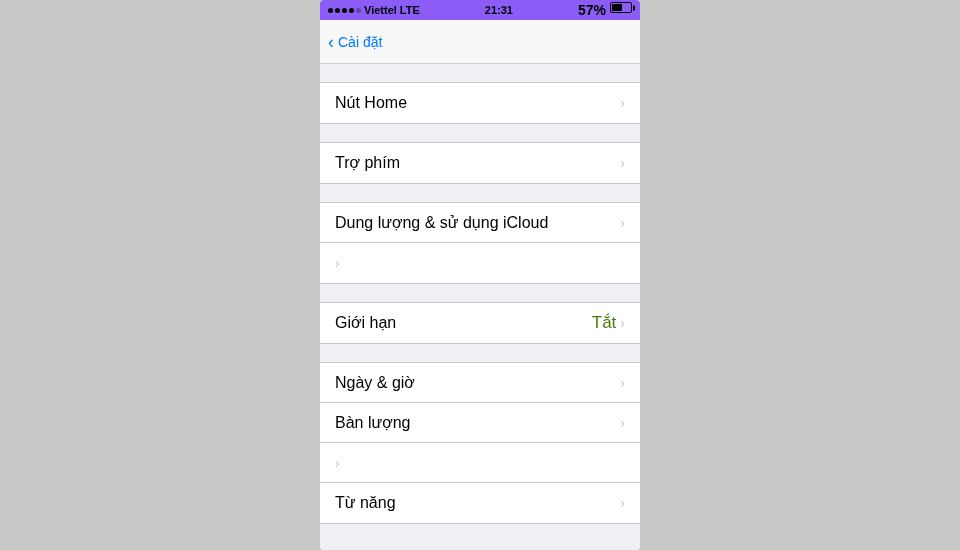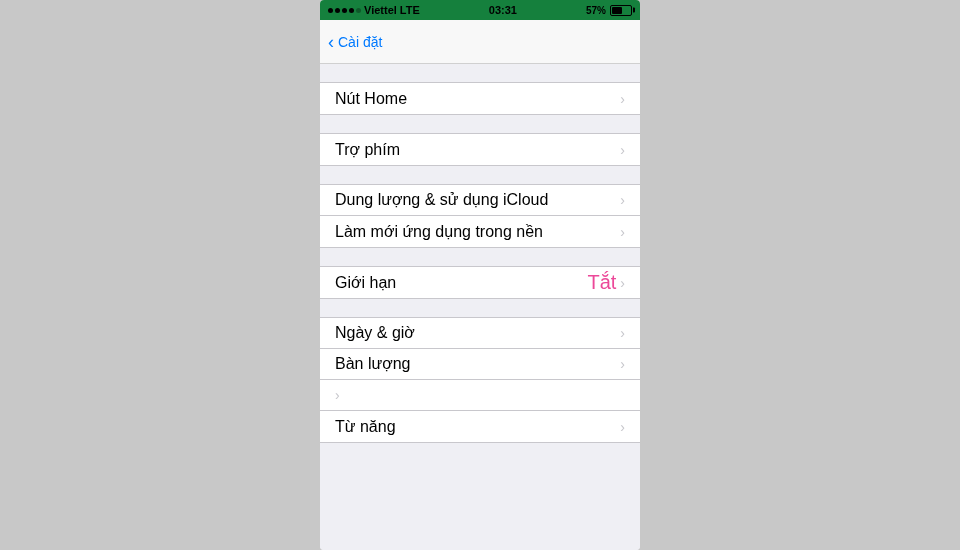--- a/index.html
+++ b/index.html
@@ -22,21 +22,21 @@
       width: 320px;
       height: 550px;
       background: #f2f2f7;
       position: relative;
       overflow: hidden;
       border-radius: 4px;
     }
 
     
     .status-bar {
-      background: #15803d;
+      background: #8b5cf6;
       height: 20px;
       display: flex;
       align-items: center;
       justify-content: space-between;
       padding: 0 8px;
       font-size: 11px;
       font-weight: 600;
       color: #000;
     }
 
@@ -56,21 +56,21 @@
       width: 5px;
       height: 5px;
       background: #000;
       border-radius: 50%;
     }
 
     .status-right {
       display: flex;
       align-items: flex-start;
       gap: 4px;
-      font-size: 10px;
+      font-size: 14px;
     }
 
     .battery-icon {
       width: 22px;
       height: 11px;
       border: 1.5px solid #000;
       border-radius: 2px;
       position: relative;
       display: inline-flex;
       align-items: center;
@@ -147,21 +147,21 @@
       background: #fff;
       border-top: 1px solid #c8c7cc;
       border-bottom: 1px solid #c8c7cc;
     }
 
     .cell {
       display: flex;
       align-items: center;
       justify-content: space-between;
       padding: 0 15px;
-      height: 31px;
+      height: 40px;
       background: #fff;
       border-bottom: 1px solid #c8c7cc;
       cursor: pointer;
     }
 
     .cell:last-child {
       border-bottom: none;
     }
 
     .cell-label {
@@ -169,22 +169,22 @@
       color: #000;
     }
 
     .cell-right {
       display: flex;
       align-items: center;
       gap: 4px;
     }
 
     .cell-value {
-      font-size: 20px;
-      color: #ec4899;
+      font-size: 17px;
+      color: #4d7c0f;
       margin-left: 20px;
     }
 
     .chevron {
       color: #c7c7cc;
       font-size: 14px;
       font-weight: 300;
     }
   </style>
 </head>
@@ -197,21 +197,21 @@
       <div class="signal-dots">
         <div class="dot"></div>
         <div class="dot"></div>
         <div class="dot"></div>
         <div class="dot"></div>
         <div class="dot" style="opacity:0.3;"></div>
       </div>
       <span>Viettel</span>
       <span>LTE</span>
     </div>
-    <div class="status-center">03:31</div>
+    <div class="status-center">21:31</div>
     <div class="status-right">
       <span>57%</span>
       <div class="battery-icon">
         <div class="battery-fill"></div>
       </div>
     </div>
   </div>
 
   <div class="nav-bar">
     <div class="nav-back">
@@ -244,21 +244,20 @@
 
     <div class="section-gap"></div>
     <div class="cell-group">
       <div class="cell">
         <span class="cell-label">Dung lượng &amp; sử dụng iCloud</span>
         <div class="cell-right">
           <span class="chevron">›</span>
         </div>
       </div>
       <div class="cell">
-        <span class="cell-label">Làm mới ứng dụng trong nền</span>
         <div class="cell-right">
           <span class="chevron">›</span>
         </div>
       </div>
     </div>
 
     <div class="section-gap"></div>
     <div class="cell-group">
       <div class="cell">
         <span class="cell-label">Giới hạn</span>

